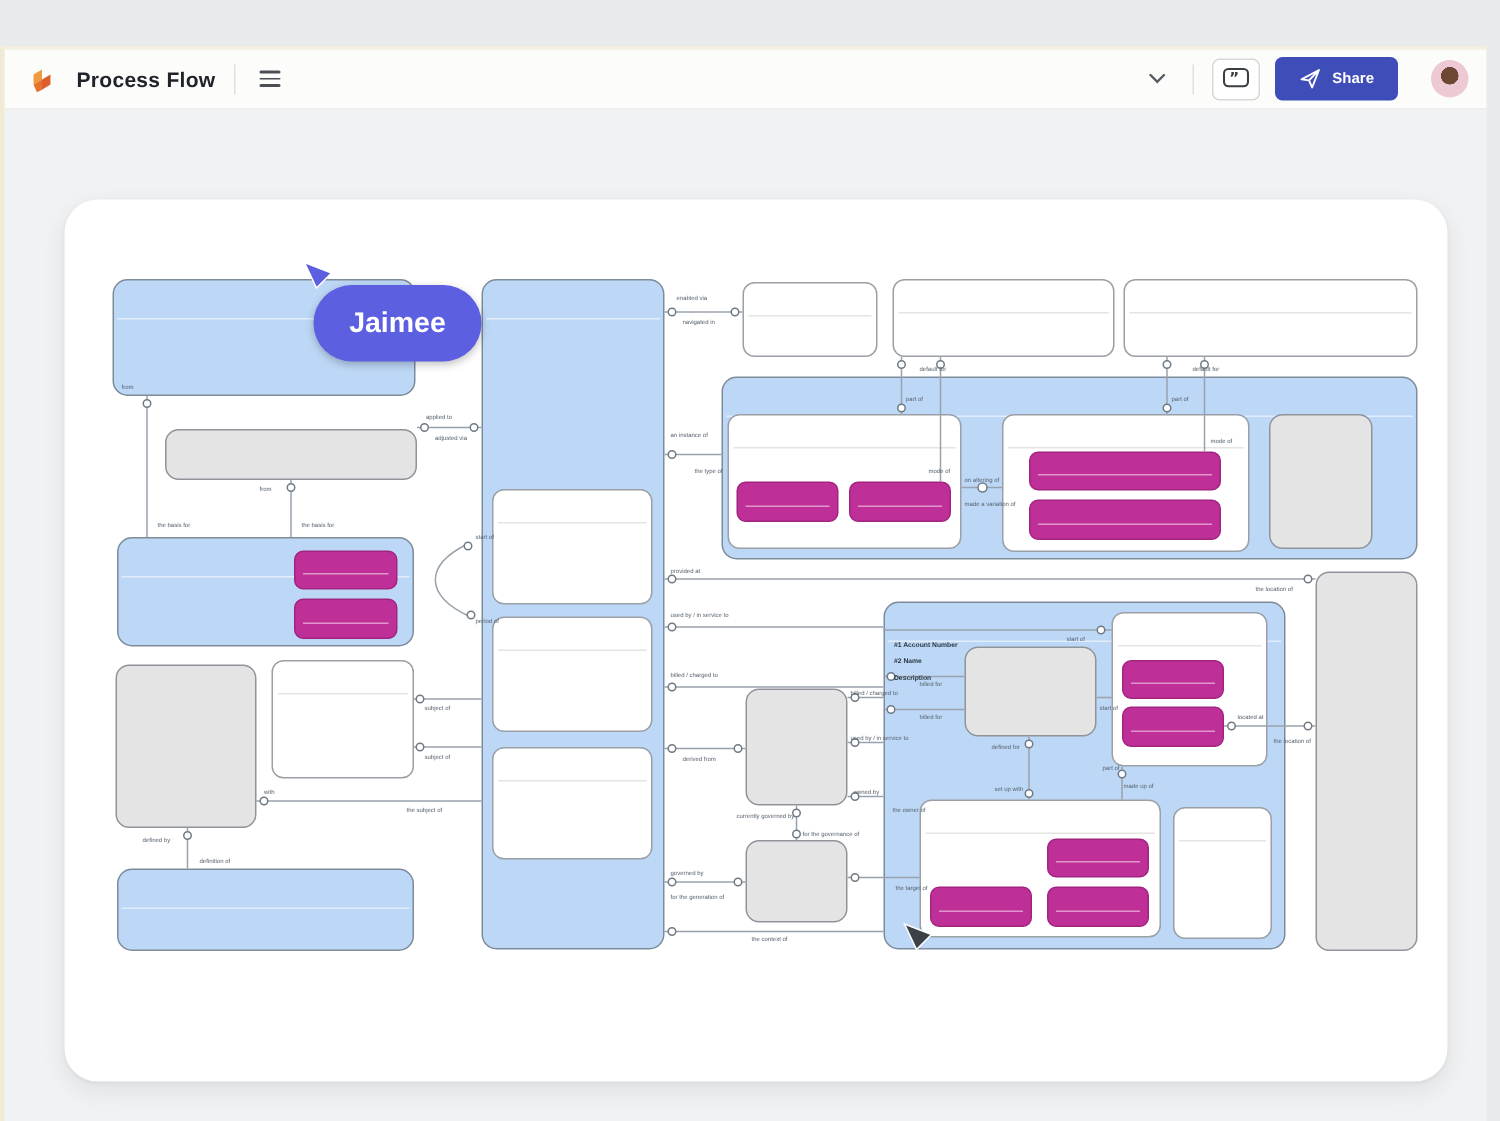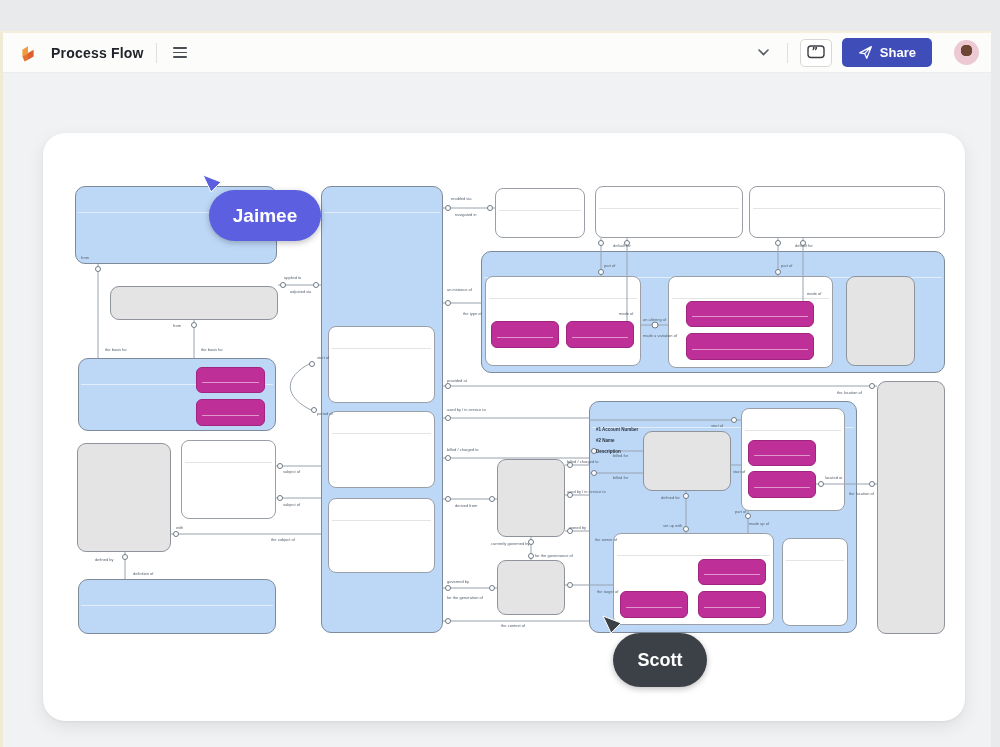--- a/index.html
+++ b/index.html
@@ -20,21 +20,21 @@
   .av{width:25px;height:25px;border-radius:50%;border:2px solid #fff;margin-left:-7px;
       display:flex;align-items:center;justify-content:center;
       font-size:9px;font-weight:bold;color:#fff;box-sizing:content-box;}
   .av:first-child{margin-left:0;}
   .av-photo{background:radial-gradient(circle at 50% 38%,#d8b394 34%,#4c423c 35%);border-color:#2D7FF9;}
   .chev{margin:0 6px 0 8px;}
   .cbtn{width:30px;height:26px;border:1px solid #D8D8D6;border-radius:5px;background:#fff;
         display:flex;align-items:center;justify-content:center;cursor:pointer;}
   .share{height:29px;background:#3E4DB8;color:#fff;border:none;border-radius:5px;
          display:flex;align-items:center;gap:7px;padding:0 16px;margin:0 10px;
-         font-size:13px;font-weight:bold;cursor:pointer;}
+         font-size:10px;font-weight:bold;cursor:pointer;}
   .explorer{height:29px;background:#fff;border:1px solid #C9CCE9;border-radius:6px;
             display:flex;align-items:center;gap:6px;padding:0 10px;
             font-size:13px;font-weight:bold;color:#4853C9;cursor:pointer;}
   .profile{width:25px;height:25px;border-radius:50%;margin-left:12px;cursor:pointer;
            background:radial-gradient(circle at 50% 42%,#6d4634 30%,#ecc9d3 31%);}
   
   .canvas{position:absolute;left:40px;top:100px;width:922px;height:588px;background:#fff;
           border-radius:22px;box-shadow:0 1px 3px rgba(0,0,0,.05),0 6px 18px rgba(0,0,0,.08);}
   .node{position:absolute;box-sizing:border-box;}
   .n-b{background:#BDD8F7;border:1px solid #7E8B9B;border-radius:10px;}
@@ -276,17 +276,14 @@
   <svg class="cursor-arrow ca-jaimee" width="24" height="24" viewBox="0 0 24 24">
     <path d="M3,3 L21,10 L11,20 Z" fill="#5B5FE0" stroke="#fff" stroke-width="1"></path>
   </svg>
   <div class="cursor-bubble cb-jaimee">
     <span>Jaimee</span>
   </div>
 
   <svg class="cursor-arrow ca-scott" width="24" height="24" viewBox="0 0 24 24">
     <path d="M3,3 L21,10 L11,20 Z" fill="#3C4147" stroke="#fff" stroke-width="1"></path>
   </svg>
-  <div class="cursor-bubble cb-scott">
-    <span>Scott</span>
-  </div>
 
 </div>
 
 </body></html>

